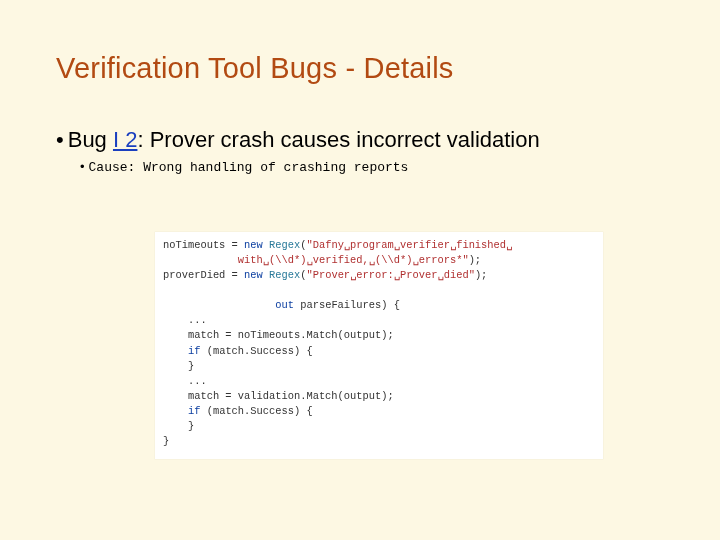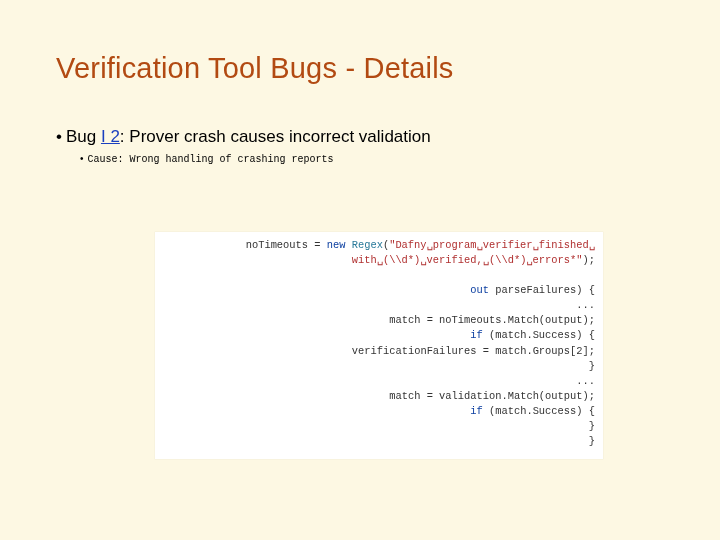--- a/index.html
+++ b/index.html
@@ -19,33 +19,33 @@
     position: relative;
   }
   .title {
     color: #b24a12;
     font-size: 29px;
     font-weight: 400;
     margin: 0 0 42px 0;
     letter-spacing: 0.2px;
   }
   .bullet-1 {
-    font-size: 17px;
+    font-size: 22px;
     color: #000;
     margin: 0 0 6px 0;
   }
   .bullet-1 .dot {
     margin-right: 4px;
   }
   .bullet-1 .link {
     color: #1a3fbf;
     text-decoration: underline;
   }
   .bullet-2 {
-    font-size: 10px;
+    font-size: 13px;
     color: #000;
     font-family: "Courier New", Courier, monospace;
     margin: 0 0 0 24px;
   }
   .bullet-2 .dot {
     font-family: Arial, Helvetica, sans-serif;
     margin-right: 4px;
   }
 
   .code-box {
@@ -54,21 +54,21 @@
     top: 232px;
     width: 432px;
     background: #ffffff;
     font-family: "Courier New", Courier, monospace;
     font-size: 10.4px;
     line-height: 1.45;
     color: #333;
     padding: 6px 8px 10px 8px;
     box-shadow: 0 0 0 0.5px rgba(0,0,0,0.04);
   }
-  .code-box .ln { white-space: pre; text-align: right; }
+  .code-box .ln { white-space: pre; }
   .kw   { color: #0b3ea0; }
   .type { color: #2a7a9a; }
   .str  { color: #b03030; }
   .cmt  { color: #2e8b2e; }
 </style>
 </head>
 <body>
 
 <div class="slide">
 
@@ -78,26 +78,26 @@
     <span class="dot">•</span><span>Bug </span><span class="link">I 2</span><span>: Prover crash causes incorrect validation</span>
   </p>
 
   <p class="bullet-2">
     <span class="dot">•</span><span>Cause: Wrong handling of crashing reports</span>
   </p>
 
   <div class="code-box">
     <div class="ln"><span>noTimeouts = </span><span class="kw">new</span><span class="type"> Regex</span><span>(</span><span class="str">"Dafny␣program␣verifier␣finished␣</span></div>
     <div class="ln"><span class="str">            with␣(\\d*)␣verified,␣(\\d*)␣errors*"</span><span>);</span></div>
+    <div class="ln"><span>proverDied = </span><span class="kw">new</span><span class="type"> Regex</span><span>(</span><span class="str">"Prover␣error:␣Prover␣died"</span><span>);</span></div>
     <div class="ln"> </div>
     <div class="ln"><span>                  </span><span class="kw">out</span><span> parseFailures) {</span></div>
     <div class="ln">    ...</div>
     <div class="ln">    match = noTimeouts.Match(output);</div>
     <div class="ln"><span>    </span><span class="kw">if</span><span> (match.Success) {</span></div>
-    <div class="ln">        verificationFailures = match.Groups[2];</div>
     <div class="ln">    }</div>
     <div class="ln">    ...</div>
     <div class="ln">    match = validation.Match(output);</div>
     <div class="ln"><span>    </span><span class="kw">if</span><span> (match.Success) {</span></div>
     <div class="ln">    }</div>
     <div class="ln">}</div>
   </div>
 
 </div>
 

